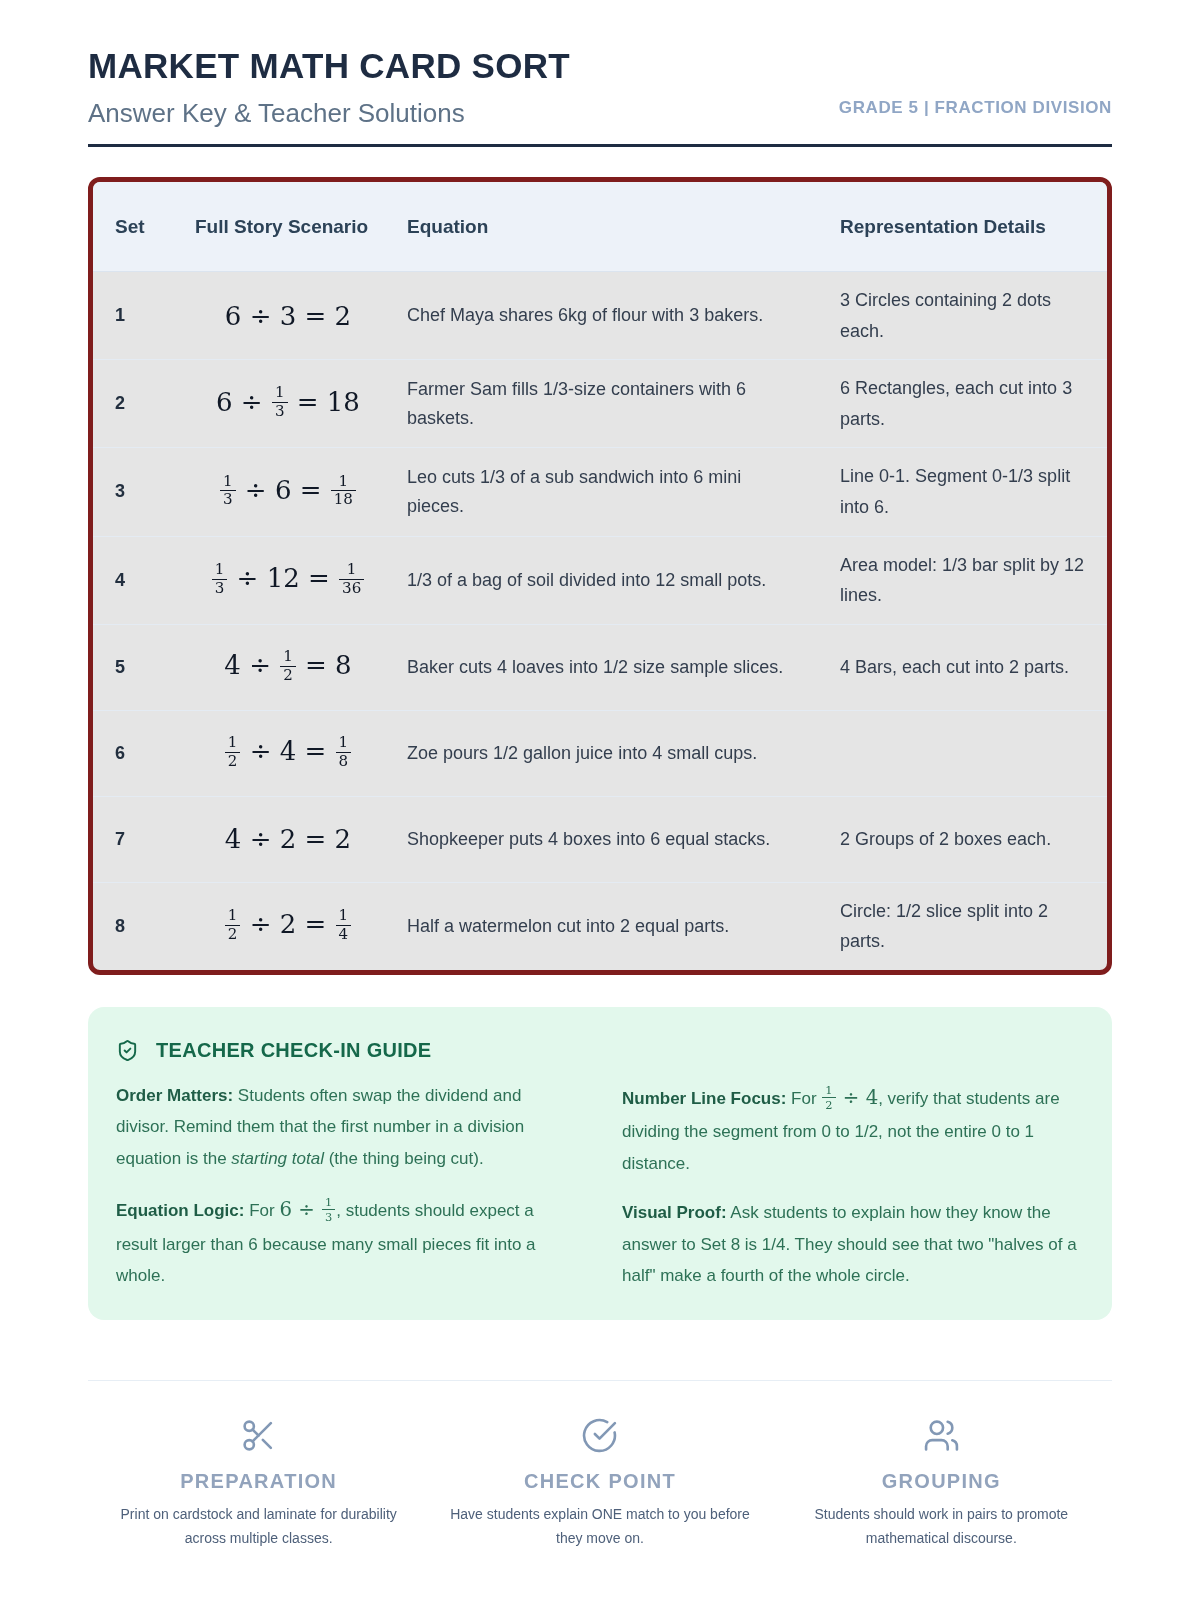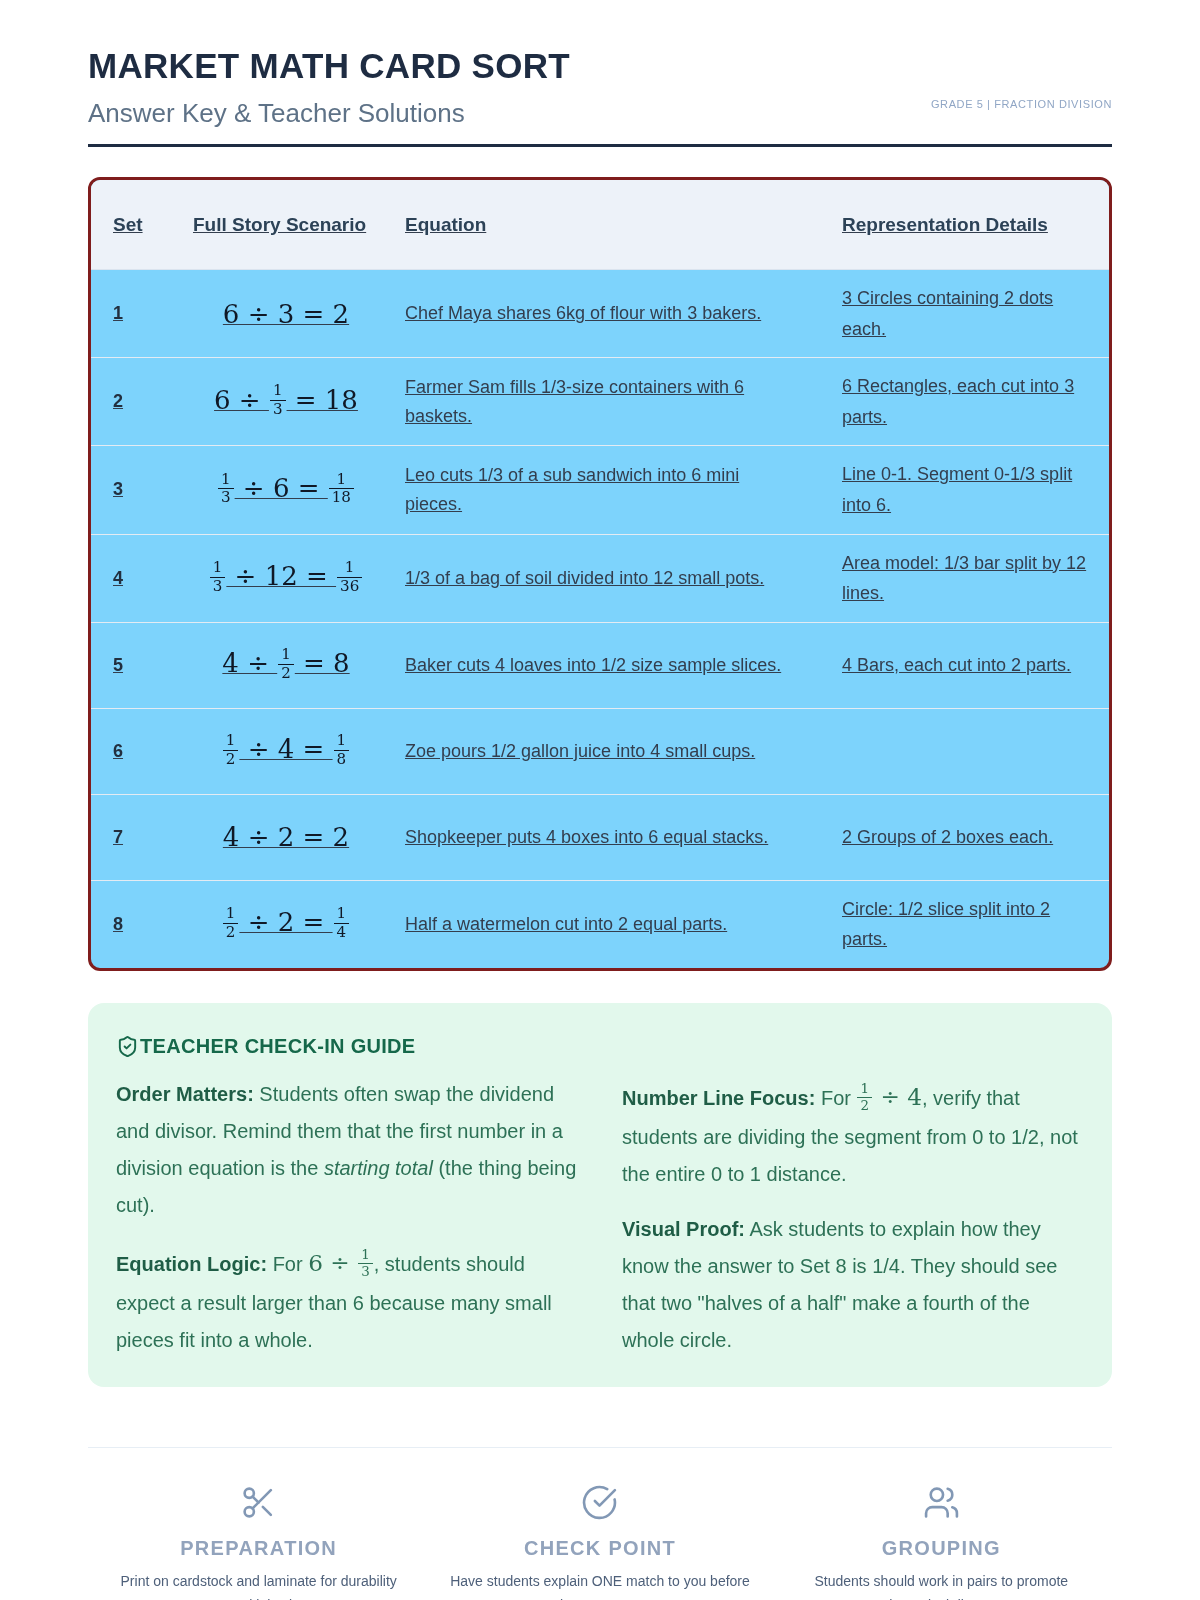--- a/index.html
+++ b/index.html
@@ -10,27 +10,27 @@
     color: #333e4e;
   }
 
   
   .title {
     margin: 0 0 12px; font-size: 35px; font-weight: 800;
     letter-spacing: 0.3px; color: #1e2c42;
   }
   .sub-row { display: flex; justify-content: space-between; align-items: flex-start; }
   .subtitle { font-size: 26px; font-weight: 400; color: #5e7287; }
-  .badge { font-size: 11px; font-weight: 400; color: #90a6c5; letter-spacing: 0.6px; padding-bottom: 4px; }
+  .badge { font-size: 17px; font-weight: 700; color: #90a6c5; letter-spacing: 0.6px; padding-bottom: 4px; }
   .rule { margin-top: 15px; border: none; border-top: 3px solid #1e2c42; }
 
   
   .table-card {
-    margin-top: 30px; border: 3px solid #7f1d1d; border-radius: 12px;
-    overflow: hidden; background: #7dd3fc; text-decoration: underline;
+    margin-top: 30px; border: 5px solid #7f1d1d; border-radius: 12px;
+    overflow: hidden; background: #e5e5e5;
   }
   .thead, .trow {
     display: grid; grid-template-columns: 80px 212px 1fr 245px;
     padding: 0 22px; align-items: center;
   }
   .thead {
     background: #edf2f9; min-height: 90px; font-size: 19px; font-weight: 700;
     color: #2c4257; border-bottom: 1px solid #dbe4ef;
   }
   .thead .hcell { line-height: 1.55; padding: 14px 12px 14px 0; }
@@ -51,25 +51,25 @@
   }
   .frac .num { padding: 0 3px 1px; }
   .frac .den { border-top: 1.4px solid currentColor; padding: 1px 3px 0; }
 
   
   .guide {
     margin-top: 32px; background: #e2f8ec; border-radius: 16px;
     padding: 32px 28px 28px;
   }
   .guide-head {
-    display: flex; align-items: center; gap: 1px;
+    display: flex; align-items: center; gap: 17px;
     font-size: 20px; font-weight: 800; letter-spacing: 0.3px; color: #15684a;
   }
   .guide-grid { display: grid; grid-template-columns: 1fr 1fr; column-gap: 44px; }
-  .guide-item { margin: 18px 0 0; font-size: 20px; line-height: 1.85; color: #2d7156; }
+  .guide-item { margin: 18px 0 0; font-size: 17px; line-height: 1.85; color: #2d7156; }
   .guide-item .label { font-weight: 700; color: #1f5d46; }
   .guide-item em { font-style: italic; }
   .guide-item .math { font-size: 1.16em; }
 
   
   .footer-divider { margin-top: 60px; border: none; border-top: 1px solid #e7eef5; }
   .footer { display: grid; grid-template-columns: 1fr 1fr 1fr; margin-top: 36px; text-align: center; }
   .f-col { padding: 0 10px; }
   .f-icon svg { width: 37px; height: 37px; stroke: #8298b5; fill: none; stroke-width: 1.7; stroke-linecap: round; stroke-linejoin: round; }
   .f-label { margin-top: 12px; font-size: 20px; font-weight: 600; letter-spacing: 1.3px; color: #92a3bc; }

